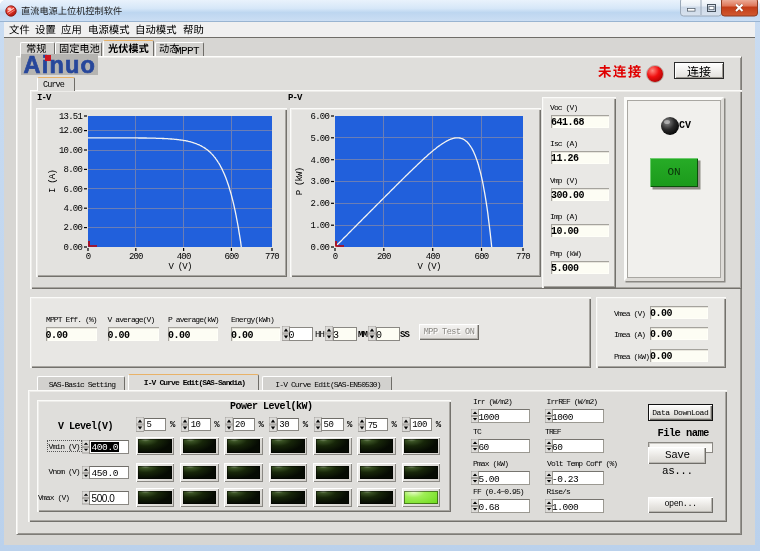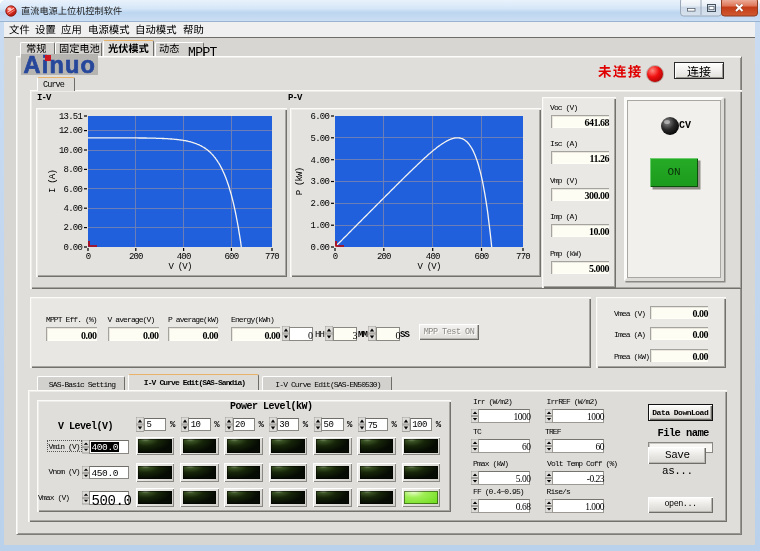--- a/index.html
+++ b/index.html
@@ -1,17 +1,17 @@
 <!DOCTYPE html>
 <html><head><meta charset="utf-8"><style>
 *{margin:0;padding:0;box-sizing:border-box}
 html{background:#FFF}body{width:760px;height:551px;font-family:"Liberation Sans",sans-serif;position:relative;overflow:hidden;background:#FFF}
 .abs{position:absolute}
 .lbl{position:absolute;font-family:"Liberation Mono",monospace;font-size:8px;color:#000;white-space:pre;letter-spacing:-0.9px}
-.val{position:absolute;font-family:Liberation Serif, serif;font-weight:bold;font-size:10px;color:#000;text-align:right;letter-spacing:-0.5px}
+.val{position:absolute;font-family:Liberation Mono, monospace;font-weight:bold;font-size:10px;color:#000;text-align:left;letter-spacing:-0.5px}
 .raised{border-top:1px solid #FDFDFB;border-left:1px solid #FDFDFB;border-right:1px solid #7E7C77;border-bottom:1px solid #7E7C77}
 .panel2{box-shadow:inset 1px 1px 0 #FBFBF9, inset 2px 2px 0 #EDECE9, inset -1px -1px 0 #73716C, inset -2px -2px 0 #A7A5A0}
 .box3{box-shadow:inset 1px 1px 0 #A5A39D, inset 2px 2px 0 #E8E6DD, inset -1px -1px 0 #FFFFF8}
 .btn{position:absolute;background:linear-gradient(#F4F3F1,#DFDDD9);box-shadow:inset 1px 1px 0 #FFF, inset -1px -1px 0 #6F6D68, inset -2px -2px 0 #B9B7B2;font-family:"Liberation Mono",monospace;font-size:9px;letter-spacing:-0.5px;text-align:center;color:#000}
 </style></head><body>
 
 <div class="abs" style="left:0;top:0;width:760px;height:551px;background:linear-gradient(#C9DCF2,#BAD1EC);border-radius:6px 6px 0 0"></div>
 <div class="abs" style="left:0;top:0;width:760px;height:22px;background:linear-gradient(#E9F2FC 0%,#D6E7F8 40%,#BDD6F0 60%,#CBDEF4 100%);border-radius:6px 6px 0 0;border-bottom:1px solid #99B4D1"></div>
 <div class="abs" style="left:4px;top:22px;width:751px;height:523px;background:#D7D6D3"></div>
 <div class="abs" style="left:4px;top:22px;width:751px;height:16px;background:#F0F0F0;border-bottom:1px solid #6F6D68"></div>
@@ -85,21 +85,21 @@
   </svg>
 <svg style="position:absolute;left:58.5px;top:42.3px;overflow:visible" width="43" height="14.2" viewBox="0 -10.2 43 14.2">
     <path d="M3.7 -3.4H6.6V-1.9H3.7ZM3.0 -4.0V-1.3H7.3V-4.0H5.5V-5.1H8.0V-5.8H5.5V-6.9H4.7V-5.8H2.3V-5.1H4.7V-4.0ZM0.9 -8.1V0.8H1.7V0.4H8.5V0.8H9.3V-8.1ZM1.7 -0.4V-7.4H8.5V-0.4Z M12.5 -3.8C12.3 -2.0 11.7 -0.5 10.6 0.3C10.7 0.5 11.1 0.7 11.2 0.9C11.9 0.3 12.4 -0.5 12.7 -1.4C13.6 0.3 15.2 0.7 17.3 0.7H19.7C19.7 0.4 19.9 0.1 20.0 -0.1C19.5 -0.1 17.7 -0.1 17.3 -0.1C16.7 -0.1 16.2 -0.1 15.7 -0.2V-2.3H18.7V-3.0H15.7V-4.7H18.3V-5.4H12.4V-4.7H14.9V-0.4C14.1 -0.7 13.4 -1.3 13.0 -2.4C13.1 -2.8 13.2 -3.3 13.3 -3.8ZM11.0 -7.4V-5.2H11.8V-6.7H18.8V-5.2H19.6V-7.4H15.7V-8.6H14.9V-7.4Z M25.0 -4.2V-2.7H22.5V-4.2ZM25.8 -4.2H28.4V-2.7H25.8ZM25.0 -4.9H22.5V-6.3H25.0ZM25.8 -4.9V-6.3H28.4V-4.9ZM21.7 -7.1V-1.3H22.5V-1.9H25.0V-0.9C25.0 0.3 25.3 0.6 26.5 0.6C26.7 0.6 28.5 0.6 28.7 0.6C29.8 0.6 30.1 0.1 30.2 -1.4C30.0 -1.5 29.7 -1.7 29.4 -1.8C29.4 -0.5 29.3 -0.1 28.7 -0.1C28.3 -0.1 26.8 -0.1 26.5 -0.1C25.9 -0.1 25.8 -0.3 25.8 -0.8V-1.9H29.2V-7.1H25.8V-8.5H25.0V-7.1Z M31.5 -7.9C32.2 -7.6 33.0 -7.1 33.4 -6.8L33.9 -7.4C33.5 -7.8 32.6 -8.2 32.0 -8.5ZM31.0 -5.1C31.7 -4.8 32.4 -4.3 32.8 -4.0L33.3 -4.7C32.9 -5.0 32.0 -5.4 31.4 -5.7ZM31.3 0.2 32.0 0.7C32.6 -0.3 33.3 -1.6 33.8 -2.6L33.2 -3.1C32.6 -2.0 31.9 -0.6 31.3 0.2ZM34.6 -7.6V-4.8L33.4 -4.4L33.7 -3.7L34.6 -4.0V-0.7C34.6 0.4 35.0 0.7 36.2 0.7C36.5 0.7 38.6 0.7 38.9 0.7C40.0 0.7 40.3 0.2 40.4 -1.2C40.2 -1.2 39.9 -1.4 39.7 -1.5C39.6 -0.3 39.5 0.0 38.9 0.0C38.4 0.0 36.6 0.0 36.3 0.0C35.5 0.0 35.4 -0.1 35.4 -0.7V-4.3L36.9 -4.9V-1.5H37.6V-5.2L39.2 -5.8C39.2 -4.2 39.2 -3.1 39.1 -2.9C39.1 -2.6 39.0 -2.6 38.8 -2.6C38.7 -2.6 38.3 -2.6 38.0 -2.6C38.1 -2.4 38.2 -2.1 38.2 -1.9C38.5 -1.8 39.0 -1.9 39.2 -1.9C39.6 -2.0 39.8 -2.2 39.8 -2.7C39.9 -3.1 40.0 -4.6 40.0 -6.4L40.0 -6.6L39.5 -6.8L39.3 -6.7L39.3 -6.6L37.6 -6.0V-8.5H36.9V-5.7L35.4 -5.1V-7.6Z" fill="#000"></path>
   </svg>
 <svg style="position:absolute;left:108px;top:42.3px;overflow:visible" width="43" height="14.2" viewBox="0 -10.2 43 14.2">
     <path d="M1.2 -7.8C1.7 -7.0 2.1 -5.9 2.3 -5.3L3.5 -5.8C3.3 -6.4 2.8 -7.5 2.3 -8.2ZM7.8 -8.3C7.6 -7.5 7.1 -6.4 6.7 -5.7L7.7 -5.3C8.2 -6.0 8.7 -7.0 9.1 -7.9ZM4.4 -8.7V-4.9H0.5V-3.8H3.0C2.9 -2.1 2.6 -0.8 0.2 -0.1C0.5 0.1 0.8 0.6 1.0 0.9C3.7 0.0 4.1 -1.6 4.3 -3.8H5.8V-0.7C5.8 0.5 6.1 0.9 7.2 0.9C7.4 0.9 8.2 0.9 8.4 0.9C9.4 0.9 9.8 0.4 9.9 -1.4C9.6 -1.5 9.0 -1.7 8.8 -1.9C8.7 -0.5 8.7 -0.3 8.3 -0.3C8.1 -0.3 7.5 -0.3 7.4 -0.3C7.1 -0.3 7.0 -0.3 7.0 -0.7V-3.8H9.7V-4.9H5.7V-8.7Z M17.6 -7.9C18.0 -7.4 18.5 -6.6 18.7 -6.1L19.7 -6.7C19.5 -7.2 18.9 -7.9 18.5 -8.5ZM12.8 -8.7C12.2 -7.2 11.3 -5.7 10.4 -4.8C10.6 -4.5 11.0 -3.8 11.1 -3.5C11.3 -3.7 11.5 -4.0 11.7 -4.3V0.9H13.0V-6.2C13.3 -6.9 13.7 -7.6 13.9 -8.3ZM15.9 -8.6V-6.1V-5.8H13.4V-4.6H15.8C15.6 -3.1 15.0 -1.3 13.3 0.1C13.6 0.3 14.1 0.7 14.3 0.9C15.6 -0.2 16.3 -1.4 16.7 -2.7C17.2 -1.2 18.0 0.1 19.2 0.9C19.4 0.6 19.8 0.1 20.1 -0.2C18.7 -1.1 17.8 -2.7 17.2 -4.6H19.9V-5.8H17.1V-6.0V-8.6Z M25.6 -4.1H28.4V-3.7H25.6ZM25.6 -5.4H28.4V-4.9H25.6ZM27.7 -8.7V-8.0H26.6V-8.7H25.4V-8.0H24.2V-7.0H25.4V-6.4H26.6V-7.0H27.7V-6.4H28.9V-7.0H30.1V-8.0H28.9V-8.7ZM24.5 -6.2V-2.8H26.4C26.4 -2.6 26.4 -2.4 26.4 -2.2H24.0V-1.2H26.0C25.6 -0.7 24.9 -0.3 23.6 -0.1C23.9 0.2 24.2 0.6 24.3 0.9C25.9 0.5 26.8 -0.1 27.2 -1.0C27.7 -0.1 28.5 0.6 29.6 0.9C29.8 0.6 30.1 0.1 30.4 -0.1C29.5 -0.3 28.8 -0.7 28.3 -1.2H30.1V-2.2H27.6L27.6 -2.8H29.6V-6.2ZM21.9 -8.7V-6.8H20.8V-5.6H21.9V-5.4C21.7 -4.2 21.2 -2.9 20.6 -2.2C20.8 -1.8 21.1 -1.3 21.2 -0.9C21.5 -1.4 21.7 -1.9 21.9 -2.6V0.9H23.1V-3.7C23.3 -3.3 23.5 -2.9 23.6 -2.5L24.3 -3.4C24.2 -3.7 23.4 -4.9 23.1 -5.3V-5.6H24.0V-6.8H23.1V-8.7Z M36.1 -8.6C36.1 -8.1 36.1 -7.5 36.2 -6.9H31.1V-5.7H36.2C36.5 -2.1 37.2 0.9 39.0 0.9C40.0 0.9 40.4 0.4 40.6 -1.5C40.2 -1.6 39.8 -1.9 39.5 -2.2C39.4 -0.9 39.3 -0.4 39.1 -0.4C38.4 -0.4 37.7 -2.7 37.5 -5.7H40.3V-6.9H39.3L40.0 -7.5C39.7 -7.9 39.2 -8.4 38.7 -8.7L37.9 -8.0C38.3 -7.7 38.8 -7.3 39.1 -6.9H37.5C37.4 -7.5 37.4 -8.1 37.5 -8.6ZM31.1 -0.6 31.5 0.6C32.8 0.4 34.6 -0.0 36.3 -0.4L36.2 -1.5L34.3 -1.1V-3.4H35.9V-4.6H31.5V-3.4H33.0V-0.9C32.3 -0.8 31.7 -0.7 31.1 -0.6Z" fill="#000"></path>
   </svg>
 <svg style="position:absolute;left:158.5px;top:42.3px;overflow:visible" width="23" height="14.2" viewBox="0 -10.2 23 14.2">
     <path d="M0.9 -7.7V-7.0H4.9V-7.7ZM6.7 -8.4C6.7 -7.7 6.7 -6.9 6.6 -6.2H5.2V-5.5H6.6C6.5 -3.2 6.1 -1.0 4.7 0.3C4.9 0.4 5.1 0.6 5.3 0.8C6.8 -0.6 7.2 -2.9 7.4 -5.5H8.9C8.8 -1.9 8.6 -0.5 8.4 -0.2C8.3 -0.1 8.1 -0.0 8.0 -0.0C7.7 -0.0 7.2 -0.0 6.6 -0.1C6.8 0.1 6.8 0.4 6.9 0.7C7.4 0.7 8.0 0.7 8.3 0.7C8.6 0.6 8.8 0.5 9.0 0.3C9.4 -0.2 9.5 -1.6 9.6 -5.8C9.6 -5.9 9.6 -6.2 9.6 -6.2H7.4C7.4 -6.9 7.4 -7.7 7.4 -8.4ZM0.9 -0.4 0.9 -0.5V-0.4C1.2 -0.6 1.5 -0.7 4.4 -1.3L4.5 -0.7L5.2 -0.9C5.0 -1.6 4.6 -2.8 4.2 -3.7L3.5 -3.5C3.8 -3.1 4.0 -2.5 4.1 -2.0L1.7 -1.5C2.1 -2.4 2.5 -3.5 2.8 -4.6H5.0V-5.3H0.6V-4.6H2.0C1.7 -3.4 1.3 -2.2 1.1 -1.9C1.0 -1.5 0.8 -1.2 0.7 -1.2C0.8 -1.0 0.9 -0.6 0.9 -0.4Z M14.1 -4.2C14.7 -3.8 15.4 -3.3 15.7 -2.9L16.4 -3.4C16.0 -3.7 15.3 -4.3 14.7 -4.6ZM13.0 -2.5V-0.5C13.0 0.4 13.3 0.6 14.4 0.6C14.7 0.6 16.6 0.6 16.8 0.6C17.8 0.6 18.1 0.3 18.2 -1.0C17.9 -1.1 17.6 -1.2 17.5 -1.3C17.4 -0.3 17.3 -0.1 16.8 -0.1C16.4 -0.1 14.8 -0.1 14.5 -0.1C13.8 -0.1 13.7 -0.2 13.7 -0.5V-2.5ZM14.4 -2.7C15.0 -2.2 15.7 -1.4 16.0 -0.9L16.6 -1.3C16.3 -1.8 15.6 -2.5 15.0 -3.0ZM17.8 -2.4C18.4 -1.5 18.9 -0.4 19.1 0.4L19.8 0.1C19.6 -0.6 19.1 -1.8 18.5 -2.6ZM11.8 -2.5C11.6 -1.6 11.2 -0.6 10.8 0.1L11.4 0.4C11.9 -0.3 12.2 -1.4 12.5 -2.2ZM15.0 -8.6C14.9 -8.1 14.8 -7.6 14.7 -7.1H10.8V-6.4H14.5C14.0 -5.1 13.0 -4.0 10.7 -3.4C10.8 -3.2 11.0 -2.9 11.1 -2.7C13.7 -3.5 14.8 -4.8 15.3 -6.4C16.1 -4.6 17.4 -3.3 19.5 -2.8C19.6 -3.0 19.8 -3.3 20.0 -3.5C18.1 -3.9 16.8 -4.9 16.1 -6.4H19.9V-7.1H15.5C15.6 -7.6 15.7 -8.1 15.7 -8.6Z" fill="#000"></path>
   </svg>
-<div class="lbl" style="left:188px;top:44.5px;font-size:13px;letter-spacing:-0.6px">MPPT</div>
+<div class="lbl" style="left:175px;top:44.5px;font-size:11px;letter-spacing:-0.6px">MPPT</div>
 <div class="abs" style="left:21px;top:54px;width:77px;height:21px;background:#B5B4B1"></div>
 <div class="abs" style="left:23.5px;top:52px;width:76px;height:23px;font-family:'Liberation Sans',sans-serif;font-weight:bold;font-size:23.5px;letter-spacing:1.2px;color:#27479B;-webkit-text-stroke:0.7px #27479B">Ainuo</div>
 <div class="abs" style="left:45px;top:55px;width:5.5px;height:5.5px;background:#CC1620"></div>
 <div class="abs panel2" style="left:30px;top:90px;width:712px;height:199px;background:#DDDCD9"></div>
 <div class="abs" style="left:37px;top:77px;width:38px;height:14px;background:#DDDCD9;border-top:1.5px solid #E8B268;border-left:1px solid #FFF;border-right:1px solid #6F6D68;border-radius:2px 2px 0 0"></div>
 <div class="lbl" style="left:43px;top:80px;font-size:8.5px">Curve</div>
 <div class="lbl" style="left:37px;top:93px;font-weight:bold;font-size:9px">I-V</div>
 <div class="abs panel2" style="left:36px;top:108px;width:251px;height:169px;background:#E3E2DF"></div>
 <svg class="abs" style="left:36px;top:108px" width="251" height="169" viewBox="0 0 251 169">
     <rect x="52" y="8" width="184" height="131" fill="#2160DC"></rect>
@@ -377,21 +377,21 @@
 <div class="abs" style="left:88.8px;top:465.7px;width:40.6px;height:13.5px;background:#FFF;border:1px solid #8A8883;border-top-color:#6F6D68"></div>
 <div class="abs" style="left:91.5px;top:467.9px;font-family:'Liberation Mono',monospace;font-size:9.5px;letter-spacing:-0.4px;color:#000">450.0</div>
 <div class="lbl" style="left:38px;top:492.7px">Vmax (V)</div>
 <svg class="abs" style="left:81.5px;top:491.2px" width="8" height="13.5" viewBox="0 0 8 13.5">
     <rect x="0" y="0" width="8" height="6.25" fill="#DDDCD9" stroke="#8A8883" stroke-width="0.7"></rect>
     <rect x="0" y="7.25" width="8" height="5.75" fill="#DDDCD9" stroke="#8A8883" stroke-width="0.7"></rect>
     <path d="M4 2.5 L6.2 4.75 L1.8 4.75Z" fill="#000"></path>
     <path d="M4 11.0 L6.2 8.75 L1.8 8.75Z" fill="#000"></path>
   </svg>
 <div class="abs" style="left:88.8px;top:491.2px;width:40.6px;height:13.5px;background:#FFF;border:1px solid #8A8883;border-top-color:#6F6D68"></div>
-<div class="abs" style="left:91.5px;top:493.4px;font-family:Liberation Mono, monospace;font-size:14px;letter-spacing:-0.4px;color:#000">500.0</div>
+<div class="abs" style="left:91.5px;top:493.4px;font-family:Liberation Sans, sans-serif;font-size:10px;letter-spacing:-0.4px;color:#000">500.0</div>
 <div class="abs" style="left:135.8px;top:436.6px;width:38.5px;height:18.5px;background:linear-gradient(135deg,#F3F2EF,#D2D0CB);box-shadow:inset 1px 1px 0 #FFF, inset -1px -1px 0 #8A8883"></div>
 <div class="abs" style="left:138.3px;top:439.1px;width:33.5px;height:13.5px;background:radial-gradient(ellipse 95% 120% at 22% 0%, #8C9C7C 0%, #3A5224 16%, #172609 42%, #060B03 80%);box-shadow:inset 0 0 0 1px rgba(0,0,0,0.45)"></div>
 <div class="abs" style="left:180.1px;top:436.6px;width:38.5px;height:18.5px;background:linear-gradient(135deg,#F3F2EF,#D2D0CB);box-shadow:inset 1px 1px 0 #FFF, inset -1px -1px 0 #8A8883"></div>
 <div class="abs" style="left:182.6px;top:439.1px;width:33.5px;height:13.5px;background:radial-gradient(ellipse 95% 120% at 22% 0%, #8C9C7C 0%, #3A5224 16%, #172609 42%, #060B03 80%);box-shadow:inset 0 0 0 1px rgba(0,0,0,0.45)"></div>
 <div class="abs" style="left:224.4px;top:436.6px;width:38.5px;height:18.5px;background:linear-gradient(135deg,#F3F2EF,#D2D0CB);box-shadow:inset 1px 1px 0 #FFF, inset -1px -1px 0 #8A8883"></div>
 <div class="abs" style="left:226.9px;top:439.1px;width:33.5px;height:13.5px;background:radial-gradient(ellipse 95% 120% at 22% 0%, #8C9C7C 0%, #3A5224 16%, #172609 42%, #060B03 80%);box-shadow:inset 0 0 0 1px rgba(0,0,0,0.45)"></div>
 <div class="abs" style="left:268.69999999999993px;top:436.6px;width:38.5px;height:18.5px;background:linear-gradient(135deg,#F3F2EF,#D2D0CB);box-shadow:inset 1px 1px 0 #FFF, inset -1px -1px 0 #8A8883"></div>
 <div class="abs" style="left:271.19999999999993px;top:439.1px;width:33.5px;height:13.5px;background:radial-gradient(ellipse 95% 120% at 22% 0%, #8C9C7C 0%, #3A5224 16%, #172609 42%, #060B03 80%);box-shadow:inset 0 0 0 1px rgba(0,0,0,0.45)"></div>
 <div class="abs" style="left:313.0px;top:436.6px;width:38.5px;height:18.5px;background:linear-gradient(135deg,#F3F2EF,#D2D0CB);box-shadow:inset 1px 1px 0 #FFF, inset -1px -1px 0 #8A8883"></div>
 <div class="abs" style="left:315.5px;top:439.1px;width:33.5px;height:13.5px;background:radial-gradient(ellipse 95% 120% at 22% 0%, #8C9C7C 0%, #3A5224 16%, #172609 42%, #060B03 80%);box-shadow:inset 0 0 0 1px rgba(0,0,0,0.45)"></div>
@@ -492,16 +492,16 @@
 <div class="val" style="left:478.40000000000003px;top:501.6px;width:52px;font-weight:normal;font-size:9.5px">0.68</div>
 <div class="lbl" style="left:546.5px;top:486.5px">Rise/s</div>
 <svg class="abs" style="left:544.5px;top:498.6px" width="8" height="14" viewBox="0 0 8 14">
     <rect x="0" y="0" width="8" height="6.5" fill="#DDDCD9" stroke="#8A8883" stroke-width="0.7"></rect>
     <rect x="0" y="7.5" width="8" height="6.0" fill="#DDDCD9" stroke="#8A8883" stroke-width="0.7"></rect>
     <path d="M4 2.5 L6.2 5.0 L1.8 5.0Z" fill="#000"></path>
     <path d="M4 11.5 L6.2 9.0 L1.8 9.0Z" fill="#000"></path>
   </svg>
 <div class="abs" style="left:552.1px;top:498.6px;width:52px;height:14px;background:#FFF;border:1px solid #9B9992;border-top:1.5px solid #76746F"></div>
 <div class="val" style="left:552.1px;top:501.6px;width:52px;font-weight:normal;font-size:9.5px">1.000</div>
-<div class="btn" style="left:647.5px;top:404px;width:65.5px;height:16.5px;line-height:16px;font-weight:bold;font-size:8px;border:1px solid #111;background:linear-gradient(#FEFEFD,#E6E4E0 60%,#D8D6D1)">Data DownLoad</div>
+<div class="btn" style="left:647.5px;top:404px;width:65.5px;height:16.5px;line-height:16px;font-weight:normal;font-size:8px;border:1px solid #111;background:linear-gradient(#FEFEFD,#E6E4E0 60%,#D8D6D1)">Data DownLoad</div>
 <div class="abs" style="left:657.5px;top:427px;font-family:'Liberation Mono',monospace;font-weight:bold;font-size:10.5px;letter-spacing:-0.6px">File name</div>
 <div class="abs" style="left:648.3px;top:441.8px;width:65px;height:11px;background:#F7F6F3;border:1px solid #8A8883;box-shadow:inset 1px 1px 0 #CCCAC5"></div>
 <div class="btn" style="left:648.3px;top:447px;width:58px;height:16.5px;line-height:16px;font-size:11px;background:linear-gradient(#FEFEFD,#E6E4E0 60%,#D8D6D1)">Save as...</div>
 <div class="btn" style="left:648.3px;top:497px;width:64.5px;height:16px;line-height:15.5px;font-size:8.5px;background:linear-gradient(#FEFEFD,#E6E4E0 60%,#D8D6D1)">open...</div>
 </body></html>

